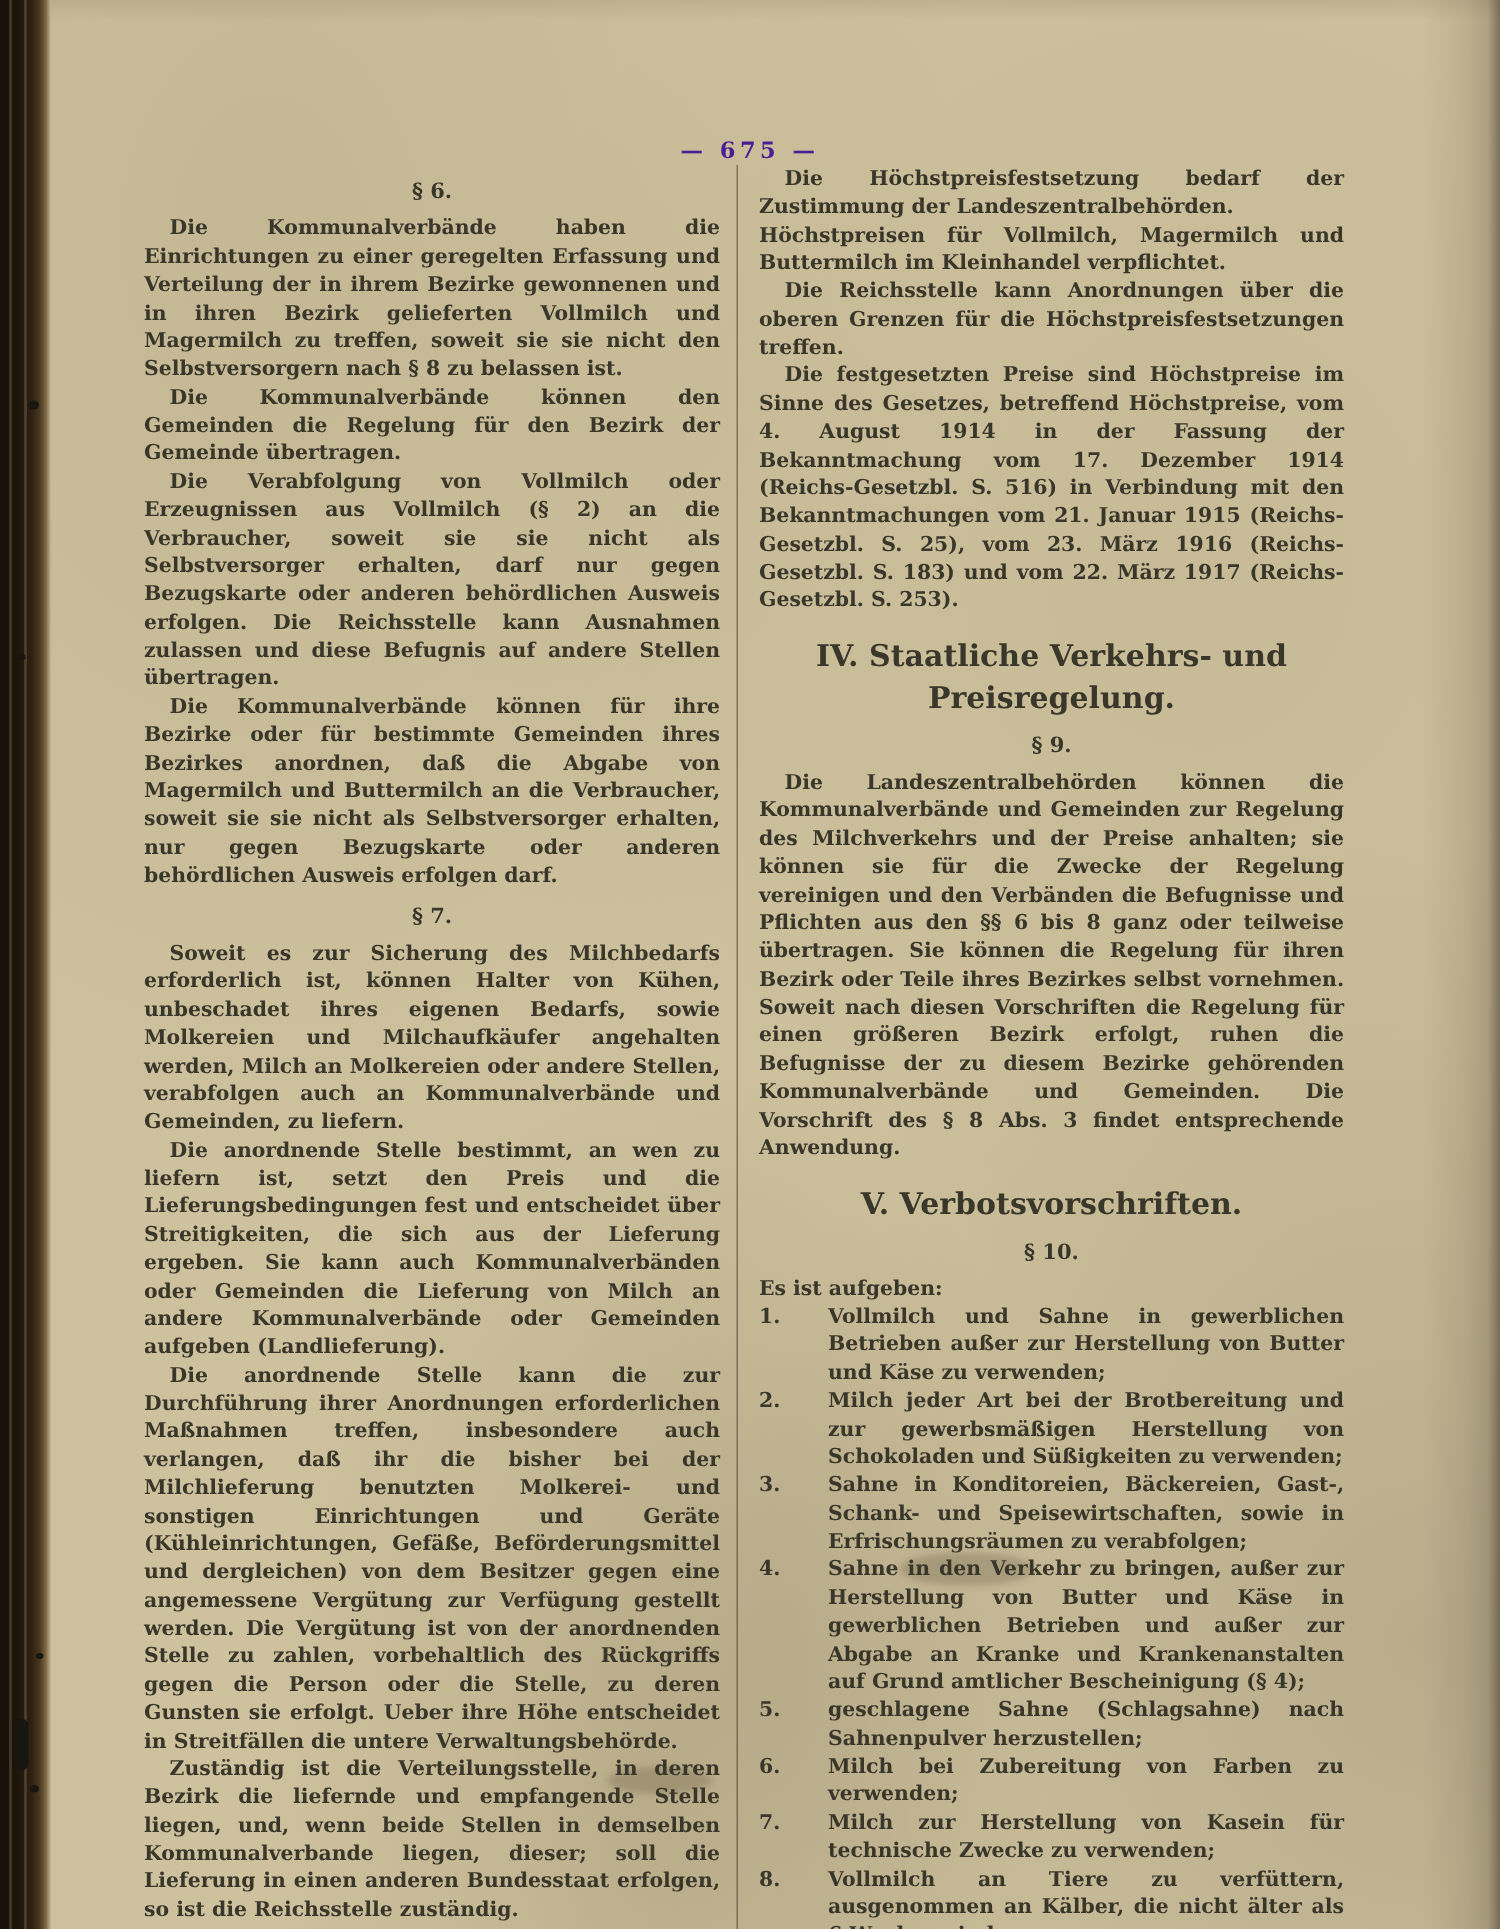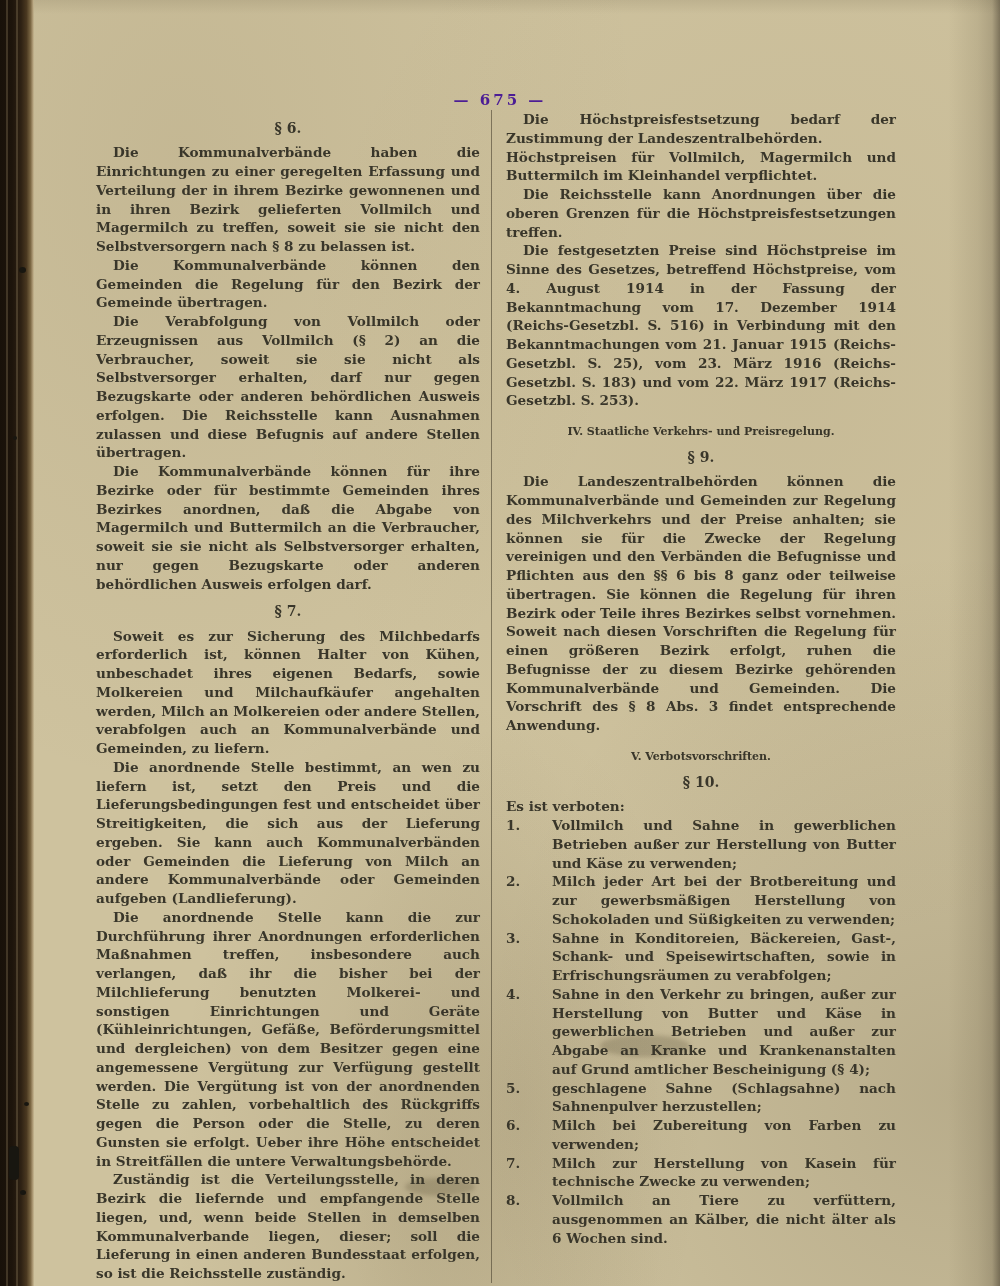--- a/index.html
+++ b/index.html
@@ -73,21 +73,21 @@
   }
   .col { font-size: 13.6px; line-height: 1.38; font-weight: 700; }
   .col-left  { width: 384px; padding-right: 11px; }
   .col-right { width: 390px; padding-left: 14px; border-left: 1.5px solid rgba(62,55,38,0.55); }
 
   .p { margin: 0; text-align: justify; text-indent: 17px; }
   .p.noind { text-indent: 0; }
   .p.gap { margin-top: 0; }
 
   .h-num   { margin: 9px 0 5px;  text-align: center; font-weight: 700; font-size: 14px; }
-  .h-title { margin: 14px 0 2px; text-align: center; font-weight: 700; font-size: 11px; }
+  .h-title { margin: 14px 0 2px; text-align: center; font-weight: 700; font-size: 20px; }
 
   .vlist { margin: 0; padding: 0; }
   .vitem { display: flex; margin: 0; }
   .vitem .n { flex: 0 0 20px; text-align: left; }
   .vitem .t { flex: 1; text-align: justify; margin-left: 26px; }
 </style>
 </head>
 <body>
 
 <div class="scan">
@@ -129,21 +129,21 @@
       <p class="p noind">Höchstpreisen für Vollmilch, Magermilch und Buttermilch im Kleinhandel verpflichtet.</p>
       <p class="p">Die Reichsstelle kann Anordnungen über die oberen Grenzen für die Höchstpreisfestsetzungen treffen.</p>
       <p class="p">Die festgesetzten Preise sind Höchstpreise im Sinne des Gesetzes, betreffend Höchstpreise, vom 4. August 1914 in der Fassung der Bekanntmachung vom 17. Dezember 1914 (Reichs-Gesetzbl. S. 516) in Verbindung mit den Bekanntmachungen vom 21. Januar 1915 (Reichs-Gesetzbl. S. 25), vom 23. März 1916 (Reichs-Gesetzbl. S. 183) und vom 22. März 1917 (Reichs-Gesetzbl. S. 253).</p>
 
       <div class="h-title">IV. Staatliche Verkehrs- und Preisregelung.</div>
       <div class="h-num">§ 9.</div>
       <p class="p">Die Landeszentralbehörden können die Kommunalverbände und Gemeinden zur Regelung des Milchverkehrs und der Preise anhalten; sie können sie für die Zwecke der Regelung vereinigen und den Verbänden die Befugnisse und Pflichten aus den §§ 6 bis 8 ganz oder teilweise übertragen. Sie können die Regelung für ihren Bezirk oder Teile ihres Bezirkes selbst vornehmen. Soweit nach diesen Vorschriften die Regelung für einen größeren Bezirk erfolgt, ruhen die Befugnisse der zu diesem Bezirke gehörenden Kommunalverbände und Gemeinden. Die Vorschrift des § 8 Abs. 3 findet entsprechende Anwendung.</p>
 
       <div class="h-title">V. Verbotsvorschriften.</div>
       <div class="h-num">§ 10.</div>
-      <p class="p noind">Es ist verboten:</p>
+      <p class="p noind">Es ist aufgeben:</p>
 
       <div class="vlist">
         <div class="vitem">
           <span class="n">1.</span>
           <span class="t">Vollmilch und Sahne in gewerblichen Betrieben außer zur Herstellung von Butter und Käse zu verwenden;</span>
         </div>
         <div class="vitem">
           <span class="n">2.</span>
           <span class="t">Milch jeder Art bei der Brotbereitung und zur gewerbsmäßigen Herstellung von Schokoladen und Süßigkeiten zu verwenden;</span>
         </div>

